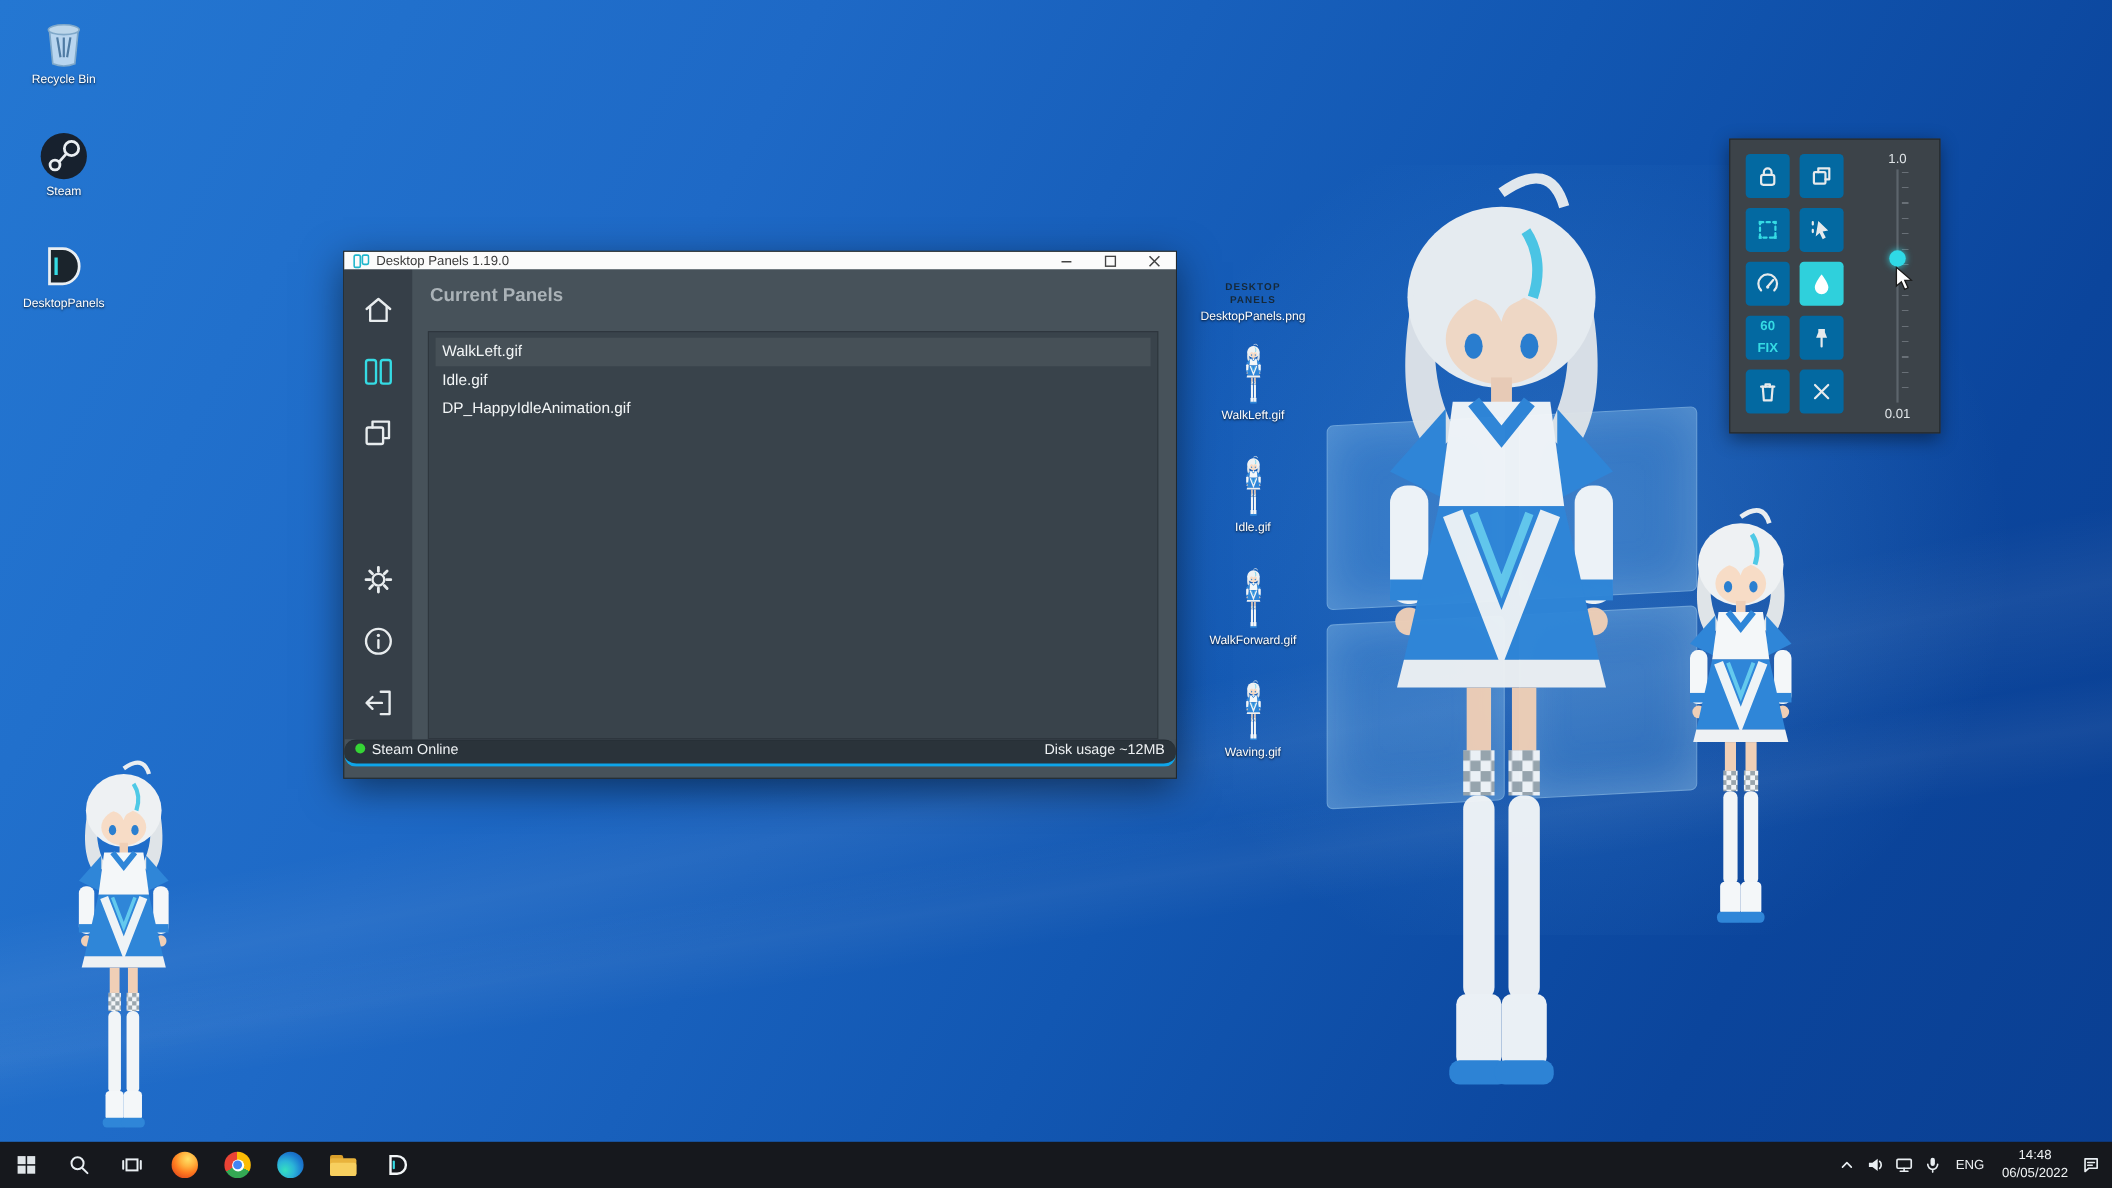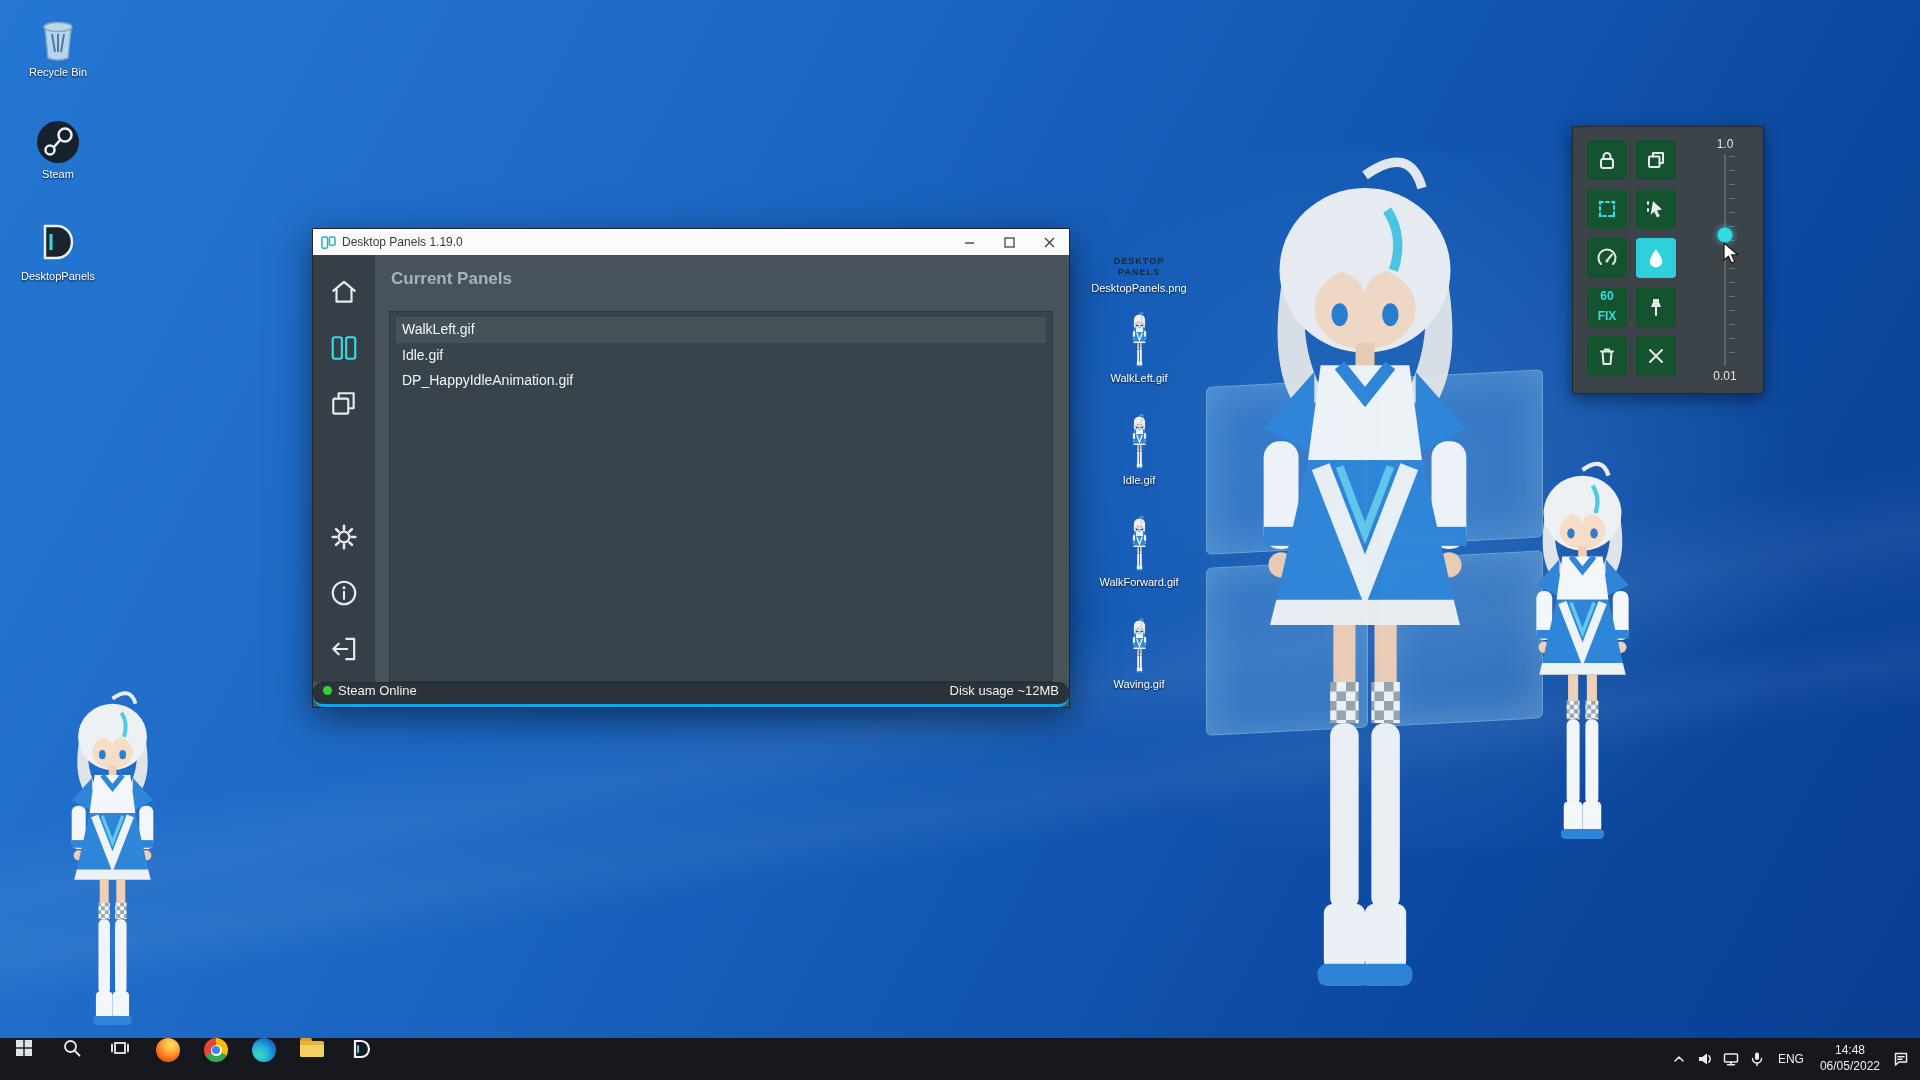--- a/index.html
+++ b/index.html
@@ -39,21 +39,21 @@
 
   
   .chara { position:absolute; }
   .chara-big   { left:1175px; top:150px;  width:380px; height:855px; opacity:.96; }
   .chara-right { left:1496px; top:458px;  width:173px; height:390px; }
   .chara-left  { left:36px;   top:688px;  width:153px; height:345px; }
 
   
   .app-window { position:absolute; left:312px; top:228px; width:758px; height:480px;
     box-shadow:0 10px 34px rgba(0,0,0,.5); border:1px solid #20282e; background:#47525a; }
-  .titlebar { height:26px; background:#fbfbfb; display:flex; align-items:center;
+  .titlebar { height:16px; background:#fbfbfb; display:flex; align-items:center;
     padding-left:8px; }
   .titlebar .appico { width:15px; height:15px; margin-right:6px; }
   .titlebar .ttl { font-size:12px; color:#3a3a3a; flex:1; }
   .winbtn { width:40px; height:26px; display:grid; place-items:center; }
   .window-body { display:flex; height:427px; }
 
   .sidebar { width:62px; background:#363f48; display:flex; flex-direction:column;
     align-items:center; padding:16px 0 12px; gap:14px; }
   .sbtn { width:42px; height:42px; display:grid; place-items:center; border-radius:4px; }
   .sbtn svg { stroke:#e8ecee; fill:none; stroke-width:2; stroke-linecap:round; stroke-linejoin:round; }
@@ -71,41 +71,41 @@
     border-bottom:3px solid #0ea5e9; display:flex; justify-content:space-between;
     align-items:flex-start; padding:0 10px; font-size:13px; color:#eef1f3;border-radius:11px; }
   .status-left { display:flex; align-items:center; gap:6px; }
   .status-dot { width:9px; height:9px; border-radius:50%; background:#35d435; }
 
   
   .tool-panel { position:absolute; left:1572px; top:126px; width:192px; height:268px;
     background:#3c4349; border:1px solid #22272b; box-shadow:0 5px 16px rgba(0,0,0,.45); }
   .tp-grid { position:absolute; left:14px; top:13px; display:grid;
     grid-template-columns:40px 40px; grid-auto-rows:40px; gap:9px; }
-  .tp-btn { background:#14532d; border-radius:4px; display:grid; place-items:center; }
+  .tp-btn { background:#0369a1; border-radius:4px; display:grid; place-items:center; }
   .tp-btn svg { stroke:#e6eaec; fill:none; stroke-width:2; stroke-linecap:round; stroke-linejoin:round; }
   .tp-btn.cyan svg { stroke:#35dbe4; }
   .tp-btn.droplet { background:#2fd0dc; }
   .tp-btn.droplet svg { fill:#fff; stroke:none; }
   .tp-fix { color:#35dbe4; font-weight:bold; font-size:12px; line-height:1.1; text-align:center; }
   .tp-slider { position:absolute; right:8px; top:10px; bottom:10px; width:60px;
     display:flex; flex-direction:column; align-items:center; font-size:12px; color:#dfe4e7; }
   .track-wrap { flex:1; position:relative; width:100%; margin:3px 0; }
   .track { position:absolute; left:50%; top:0; bottom:0; width:2px; background:#5d656c;
     transform:translateX(-50%); }
   .ticks { position:absolute; left:calc(50% + 4px); top:2px; bottom:2px; width:6px;
     background:repeating-linear-gradient(to bottom,#697077 0 1px,transparent 1px 14px); }
   .knob { position:absolute; left:50%; top:38%; width:15px; height:15px; border-radius:50%;
     background:#2fd9e6; transform:translate(-50%,-50%); box-shadow:0 0 7px rgba(47,217,230,.9); }
 
   .cursor { position:absolute; left:1722px; top:242px; z-index:60; }
 
   
   .taskbar { position:absolute; left:0; right:0; bottom:0; height:42px; background:#16181d;
-    display:flex; align-items:flex-start; z-index:40; }
+    display:flex; align-items:center; z-index:40; }
   .tb-btn { width:48px; display:grid; place-items:center; }
   .tb-btn svg { stroke:#e9eef2; fill:none; stroke-width:1.8; stroke-linecap:round; }
   .circle-ico { width:24px; height:24px; border-radius:50%; }
   .firefox { background:radial-gradient(circle at 62% 28%,#ffe066 0%,#ffb23e 30%,#ff7c1f 55%,#e8541d 78%,#b5301c 100%); }
   .chrome { background:conic-gradient(from -120deg,#ea4335 0 33%,#fbbc05 33% 66%,#34a853 66% 100%);
     display:grid; place-items:center; }
   .chrome-in { width:11px; height:11px; border-radius:50%; background:#fff;
     display:grid; place-items:center; }
   .chrome-dot { width:7.5px; height:7.5px; border-radius:50%; background:#4285f4; }
   .edge { background:radial-gradient(circle at 30% 70%,#35e0c0 0%,#2bb3d8 35%,#1b7ad0 65%,#1551a8 100%); }

